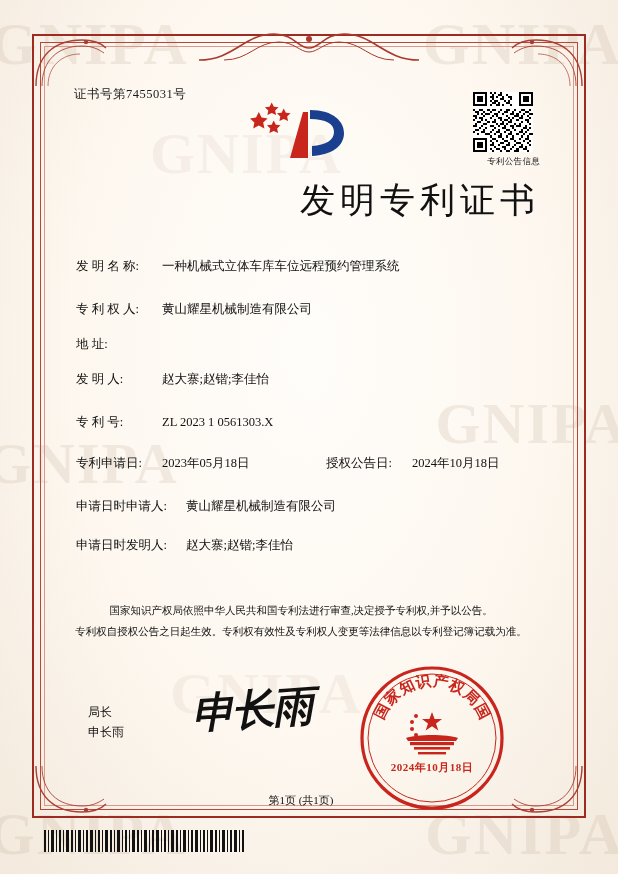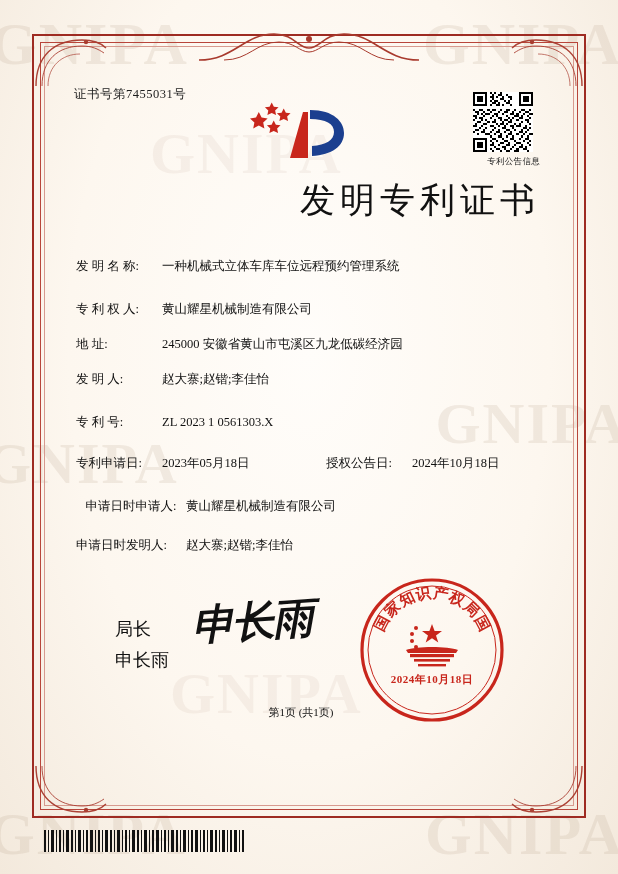--- a/index.html
+++ b/index.html
@@ -96,21 +96,21 @@
   .row2 .lbl2{width:86px;flex:none;}
 
   .statement{
     margin-top:46px;font-size:10.5px;color:#111;line-height:2.0;
     text-align:center;padding:0 6px;
   }
   .statement .ind{display:block;text-indent:0;}
 
   .sig-area{position:relative;height:140px;margin-top:26px;}
   .sig-label{
-    position:absolute;left:26px;top:34px;font-size:18px;line-height:1.7;color:#111;margin-left:27px;
+    position:absolute;left:26px;top:34px;font-size:12px;line-height:1.7;color:#111;
   }
   .sig-script{
     position:absolute;left:130px;top:14px;
     font-size:42px;color:#111;
     font-family:"DejaVu Serif","Liberation Serif",serif;
     font-style:italic;font-weight:bold;
     transform:rotate(-4deg);
     letter-spacing:-2px;
   }
   .seal{
@@ -398,21 +398,20 @@
         <div class="val">一种机械式立体车库车位远程预约管理系统</div>
       </div>
 
       <div class="row" style="margin-top:26px;">
         <div class="lbl">专 利 权 人:</div>
         <div class="val">黄山耀星机械制造有限公司</div>
       </div>
 
       <div class="row">
         <div class="lbl">地        址:</div>
-        <div class="val">245000 安徽省黄山市屯溪区九龙低碳经济园</div>
       </div>
 
       <div class="row">
         <div class="lbl">发 明 人:</div>
         <div class="val">赵大寨;赵锴;李佳怡</div>
       </div>
 
       <div class="row row2" style="margin-top:26px;">
         <div class="col colA">
           <div class="lbl2">专 利 号:</div>
@@ -425,31 +424,35 @@
           <div class="lbl2">专利申请日:</div>
           <div>2023年05月18日</div>
         </div>
         <div class="col">
           <div style="width:86px;flex:none;">授权公告日:</div>
           <div>2024年10月18日</div>
         </div>
       </div>
 
       <div class="row" style="margin-top:26px;">
-        <div style="width:110px;flex:none;text-align:center;">申请日时申请人:</div>
+        <div style="width:110px;flex:none;">申请日时申请人:</div>
         <div class="val">黄山耀星机械制造有限公司</div>
       </div>
 
       <div class="row" style="margin-top:22px;">
         <div style="width:110px;flex:none;">申请日时发明人:</div>
         <div class="val">赵大寨;赵锴;李佳怡</div>
       </div>
 
     </div>
 
+    <div class="statement">
+      <span class="ind">国家知识产权局依照中华人民共和国专利法进行审查,决定授予专利权,并予以公告。</span>
+      <span class="ind">专利权自授权公告之日起生效。专利权有效性及专利权人变更等法律信息以专利登记簿记载为准。</span>
+    </div>
 
     <div class="sig-area">
       <div class="sig-label">
         <div>局长</div>
         <div>申长雨</div>
       </div>
 
       <div class="sig-script">申长雨</div>
 
       <svg class="seal" viewBox="0 0 148 148">

